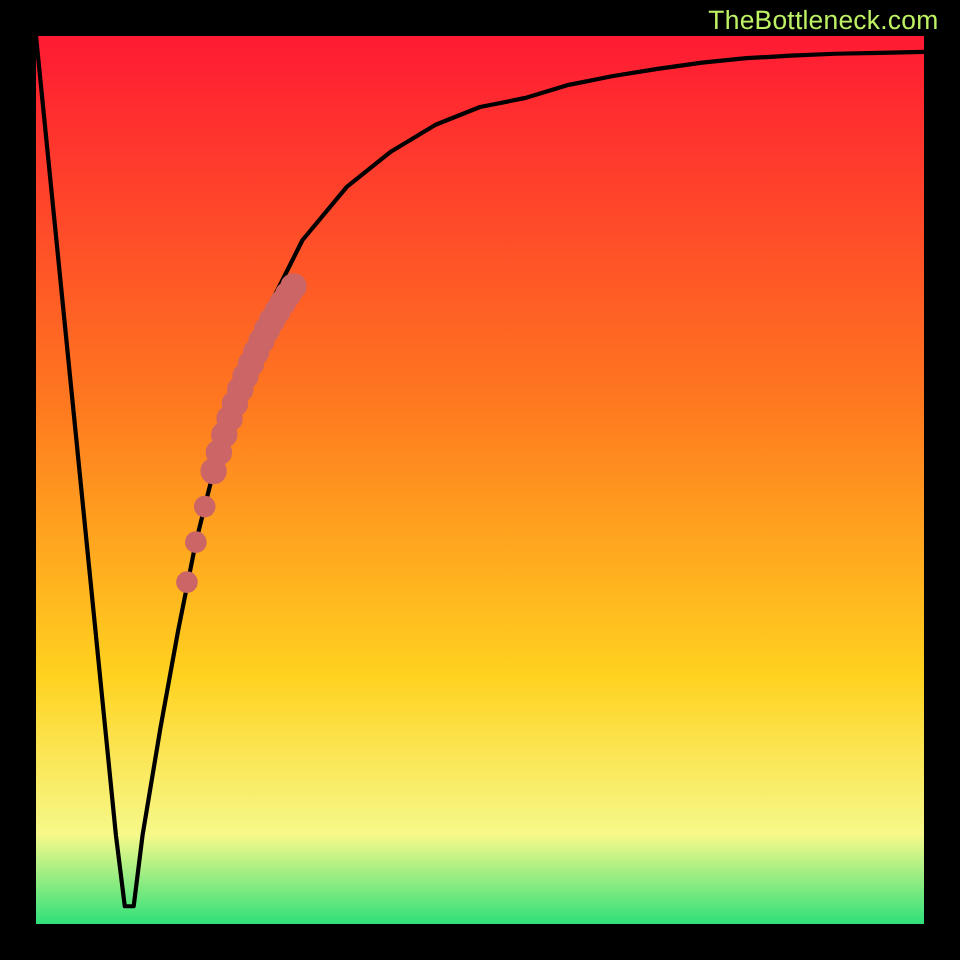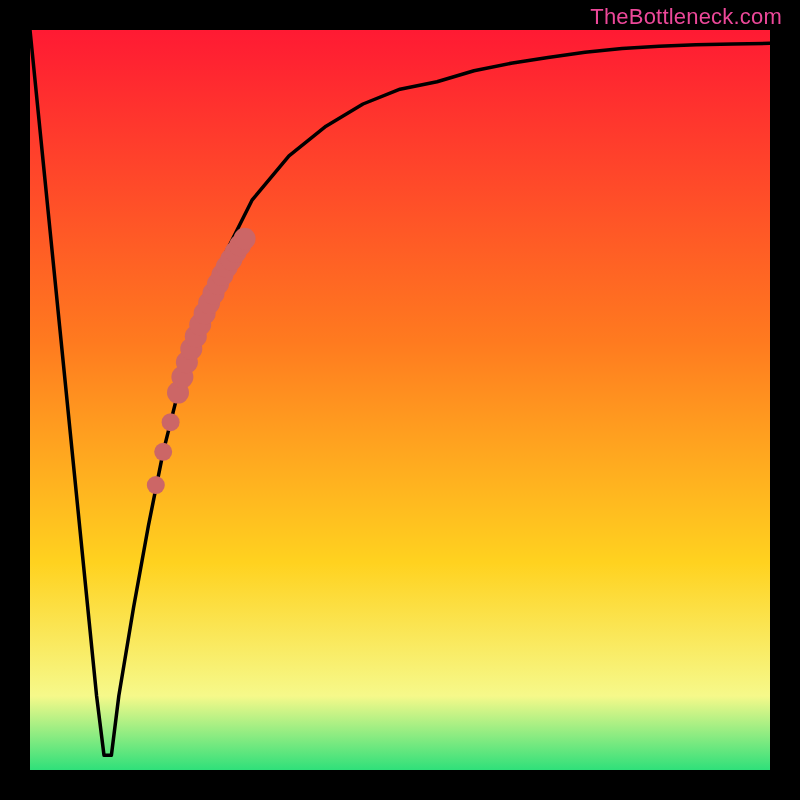--- a/index.html
+++ b/index.html
@@ -22,21 +22,21 @@
     left: 30px;
     top: 30px;
     width: 740px;
     height: 740px;
     overflow: hidden;
   }
   .watermark {
     position: absolute;
     top: 4px;
     right: 18px;
-    color: #ec4899;
+    color: #bef264;
     font-size: 22px;
     font-weight: 500;
     letter-spacing: 0.2px;
     user-select: none;
   }
   svg { display: block; }
 </style>
 </head>
 <body>
 

